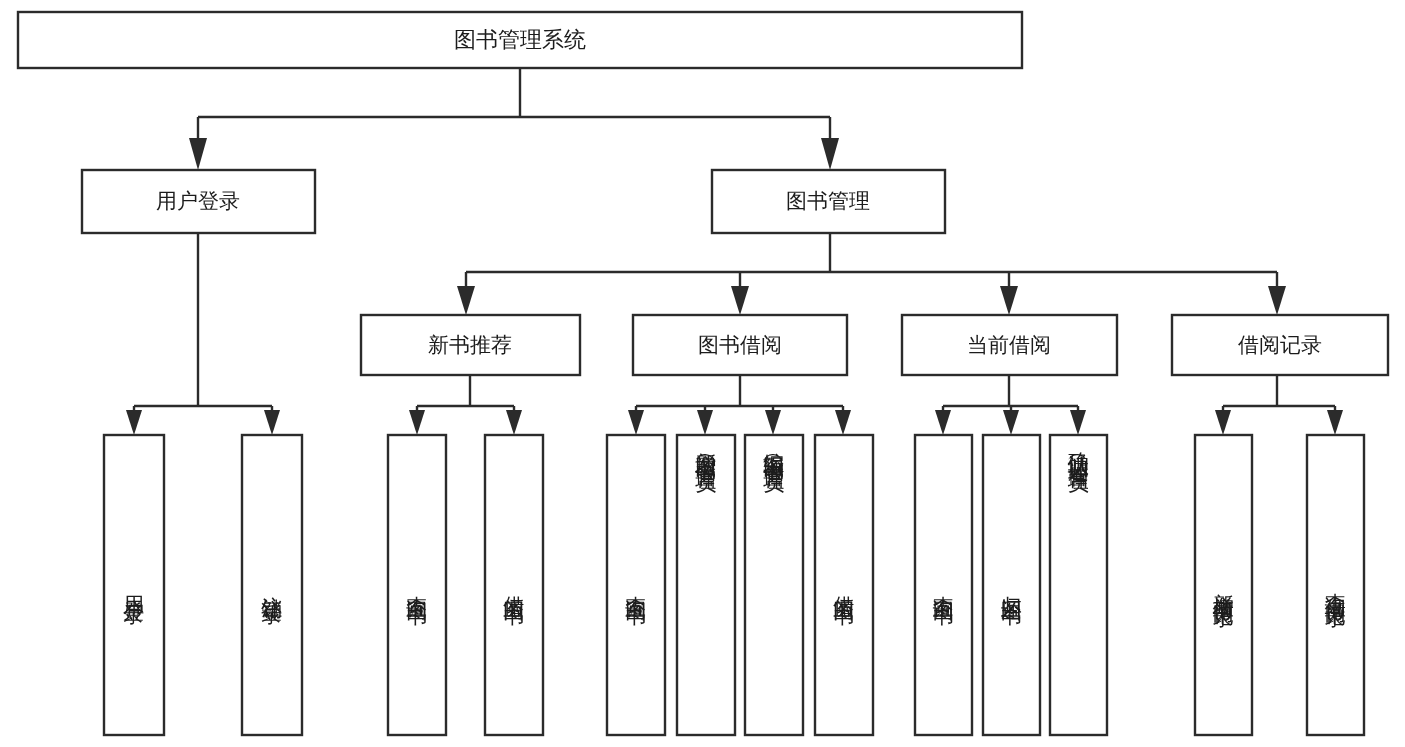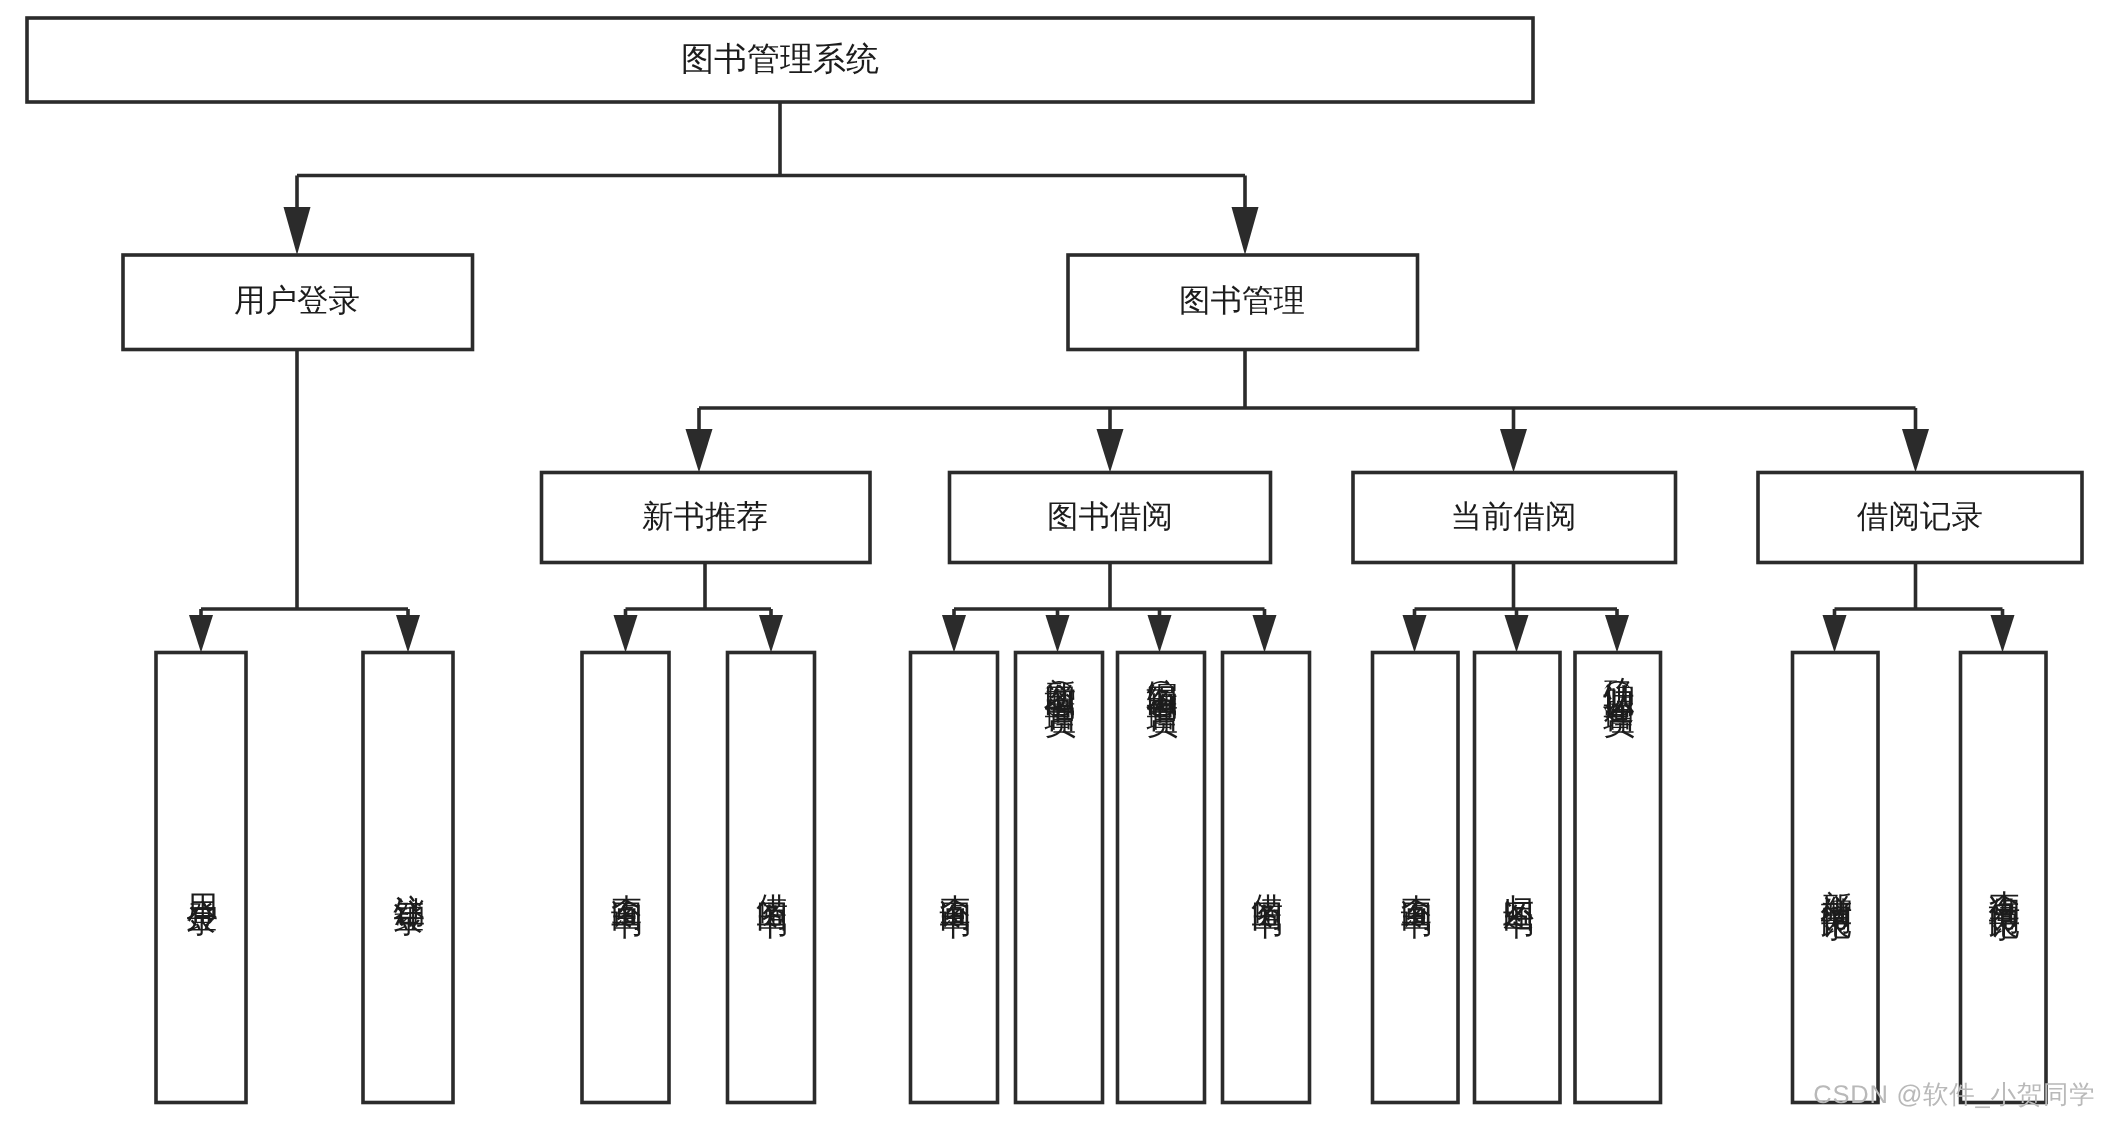--- a/index.html
+++ b/index.html
@@ -252,15 +252,14 @@
     <span class="vlabel">确认归还（管理员）</span>
   </div>
 
   <div class="vlabel-wrap" style="left:1195px; top:435px; width:57px; height:300px;">
     <span class="vlabel">新增借阅记录</span>
   </div>
   <div class="vlabel-wrap" style="left:1307px; top:435px; width:57px; height:300px;">
     <span class="vlabel">查询借阅记录</span>
   </div>
 
-  <div class="watermark">CSDN @软件_小贺同学</div>
 
 </div>
 
 </body></html>

